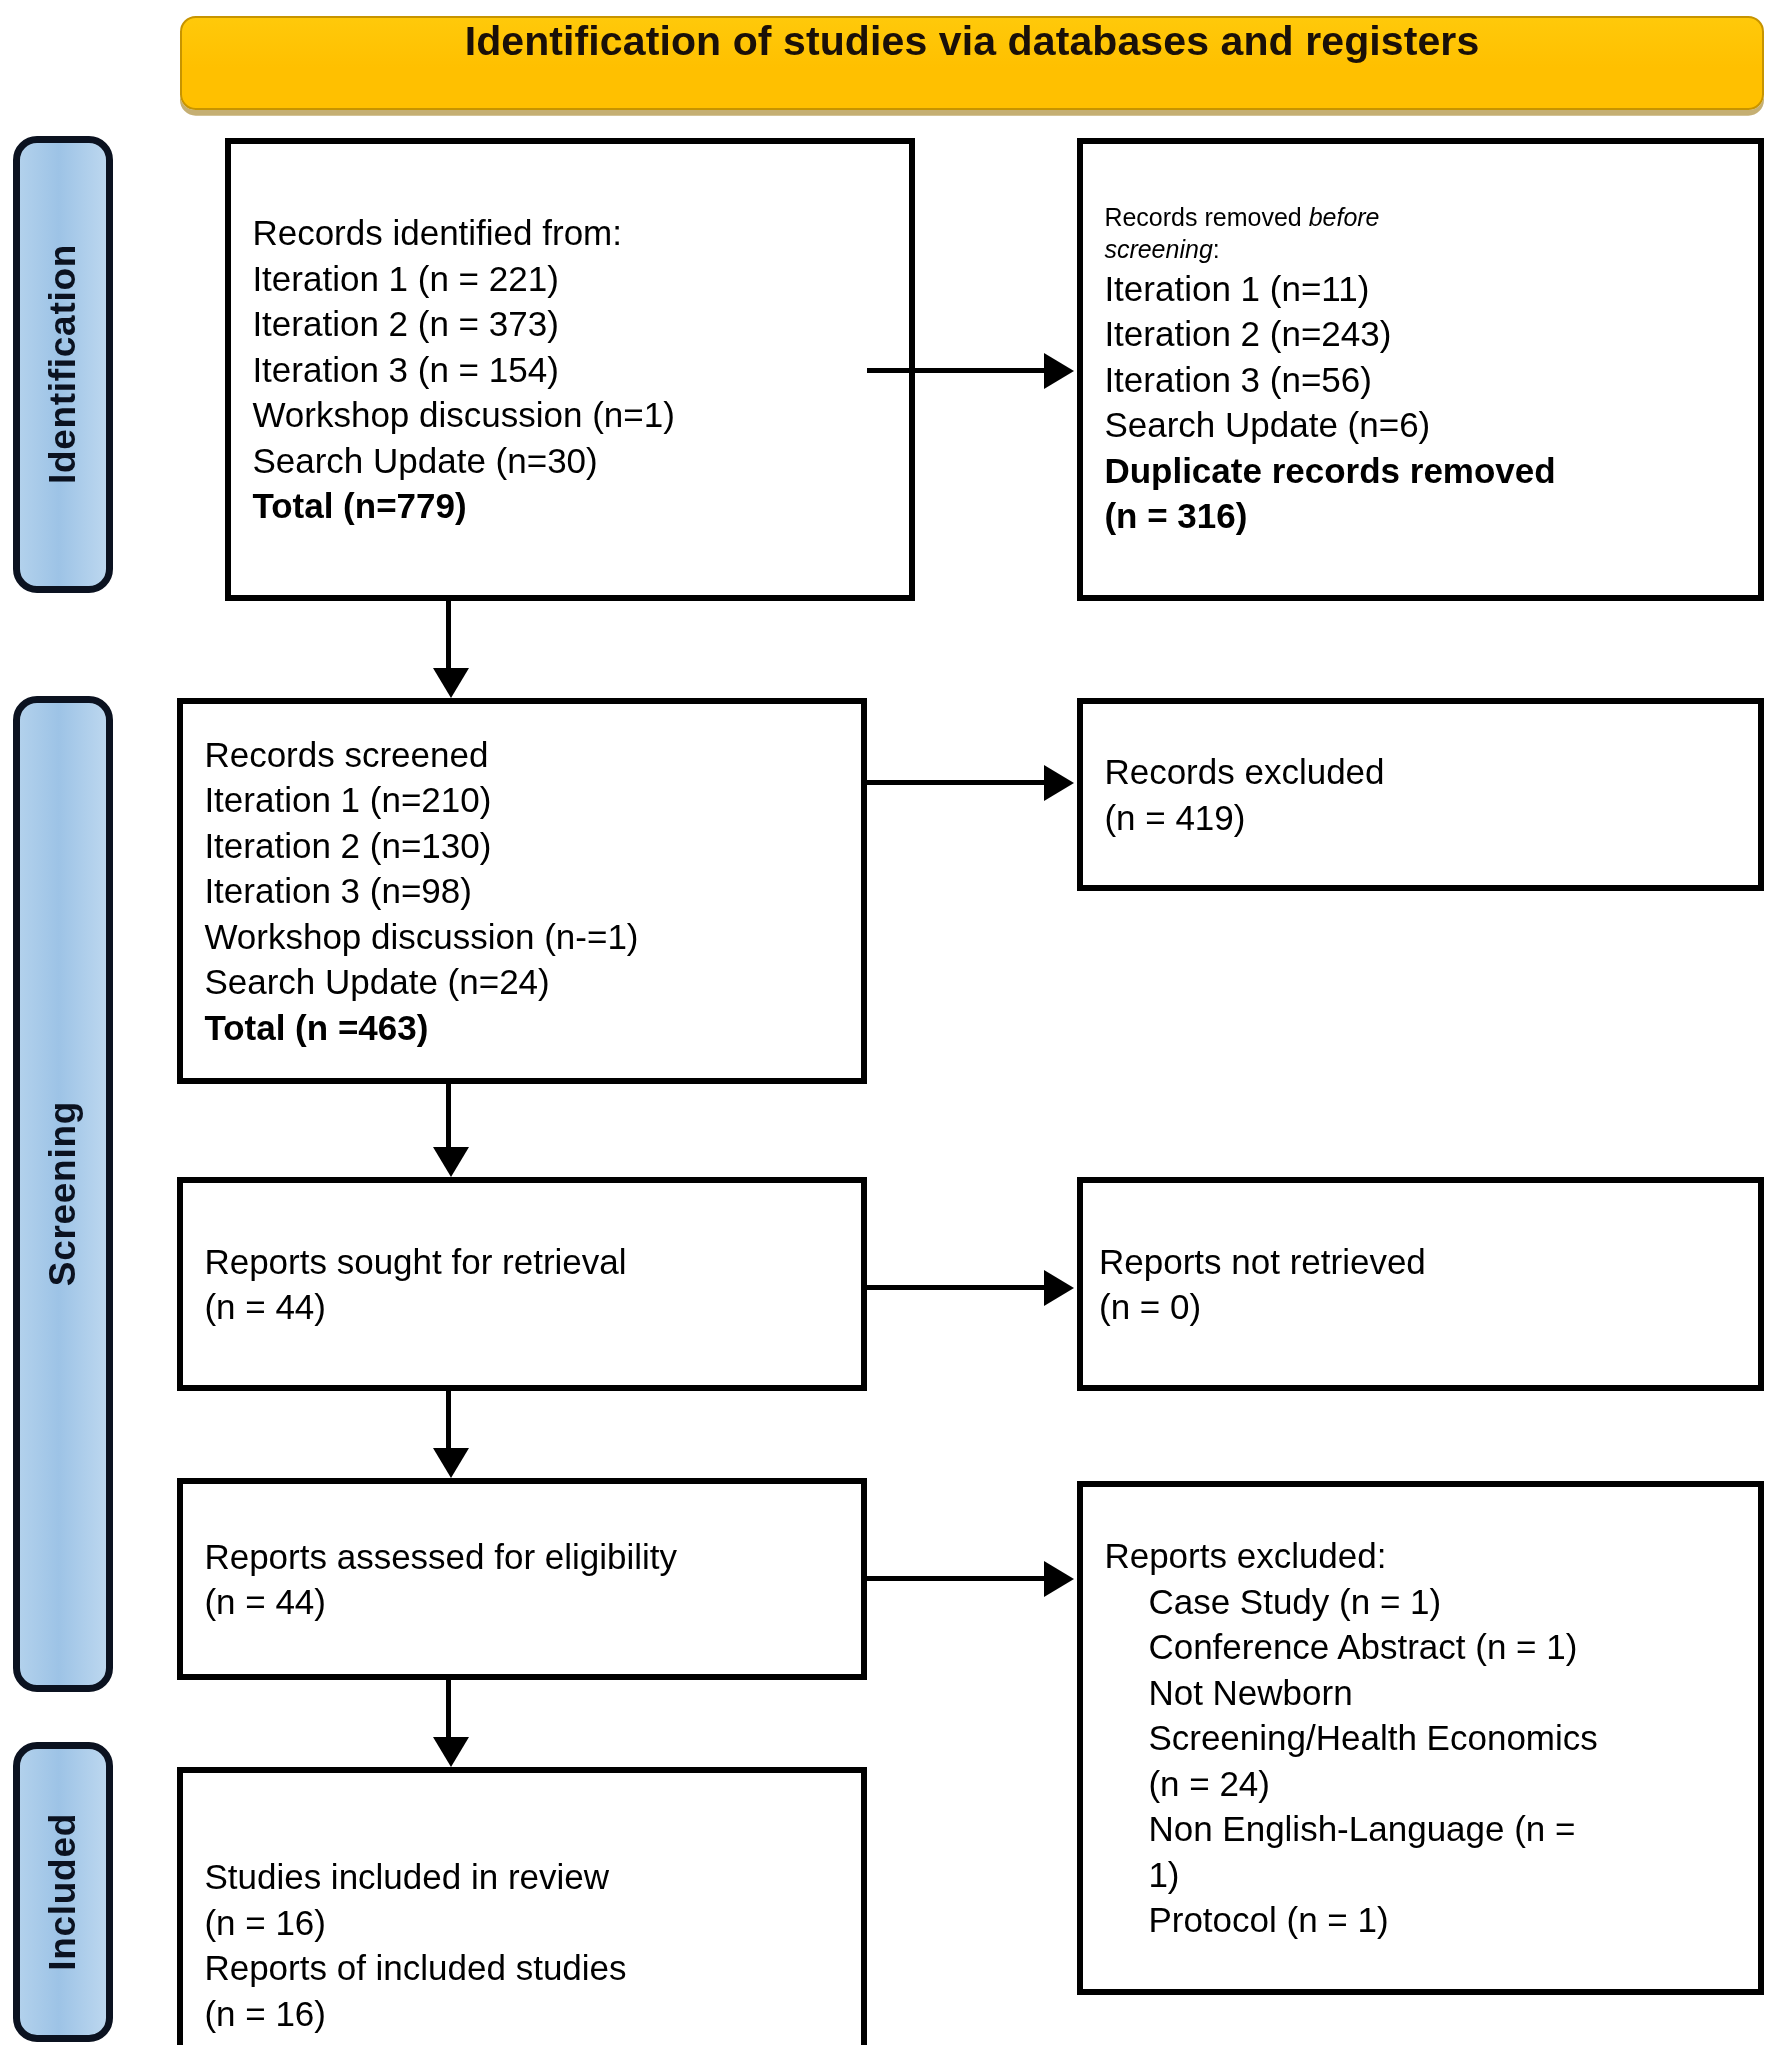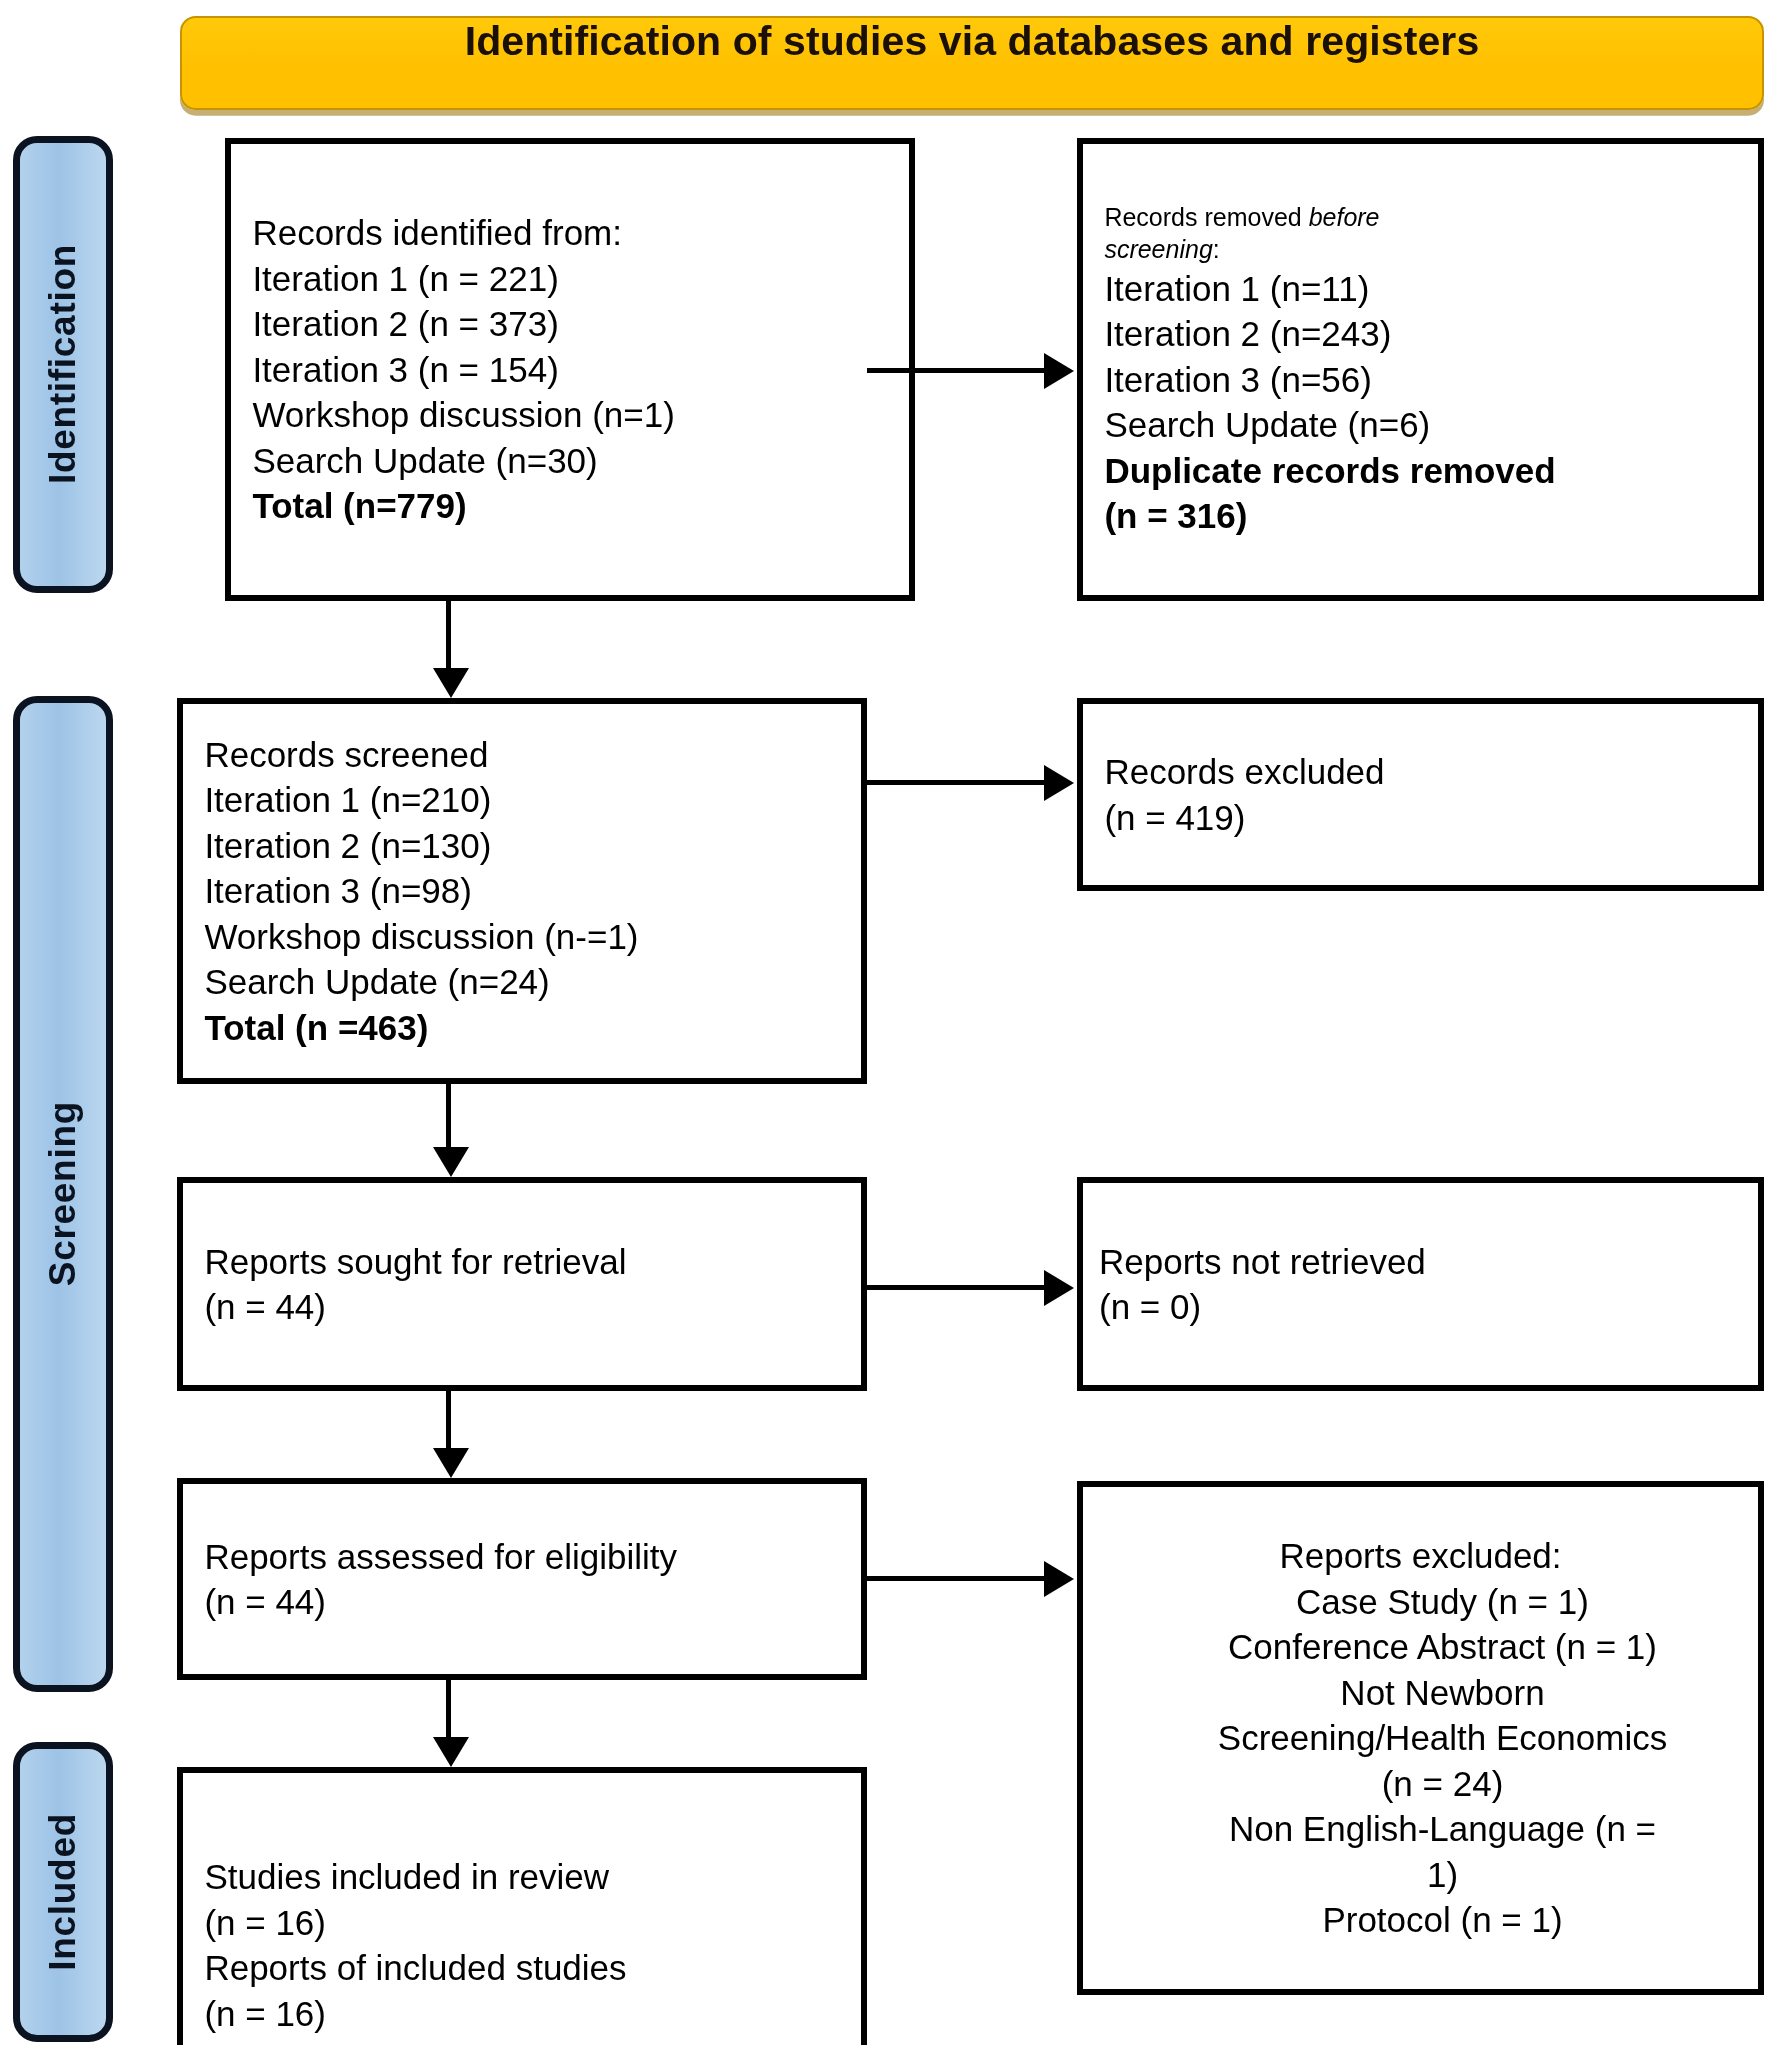--- a/index.html
+++ b/index.html
@@ -91,21 +91,21 @@
   .box .mixed i { font-style: italic; }
 
   
   #box-identified   { left: 177px;  top: 138px;  width: 690px;  height: 463px; margin-left: 48px; }
   #box-removed      { left: 1077px; top: 138px;  width: 687px;  height: 463px; }
   #box-screened     { left: 177px;  top: 698px;  width: 690px;  height: 386px; }
   #box-excluded     { left: 1077px; top: 698px;  width: 687px;  height: 193px; }
   #box-sought       { left: 177px;  top: 1177px; width: 690px;  height: 214px; }
   #box-notretrieved { left: 1077px; top: 1177px; width: 687px;  height: 214px; padding-left: 16px; }
   #box-assessed     { left: 177px;  top: 1478px; width: 690px;  height: 202px; }
-  #box-repexcluded  { left: 1077px; top: 1481px; width: 687px;  height: 514px; text-align: center; }
+  #box-repexcluded  { left: 1077px; top: 1481px; width: 687px;  height: 514px; }
   #box-included     { left: 177px;  top: 1767px; width: 690px;  height: 356px; }
 
   
   .hline {
     position: absolute;
     height: 5px;
     background: #000;
   }
   .vline {
     position: absolute;

